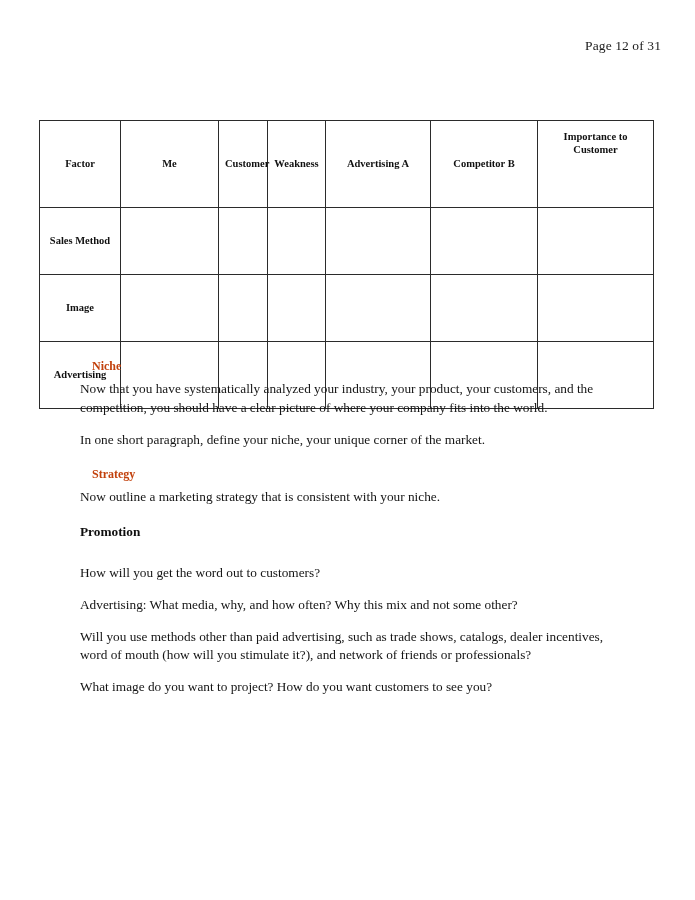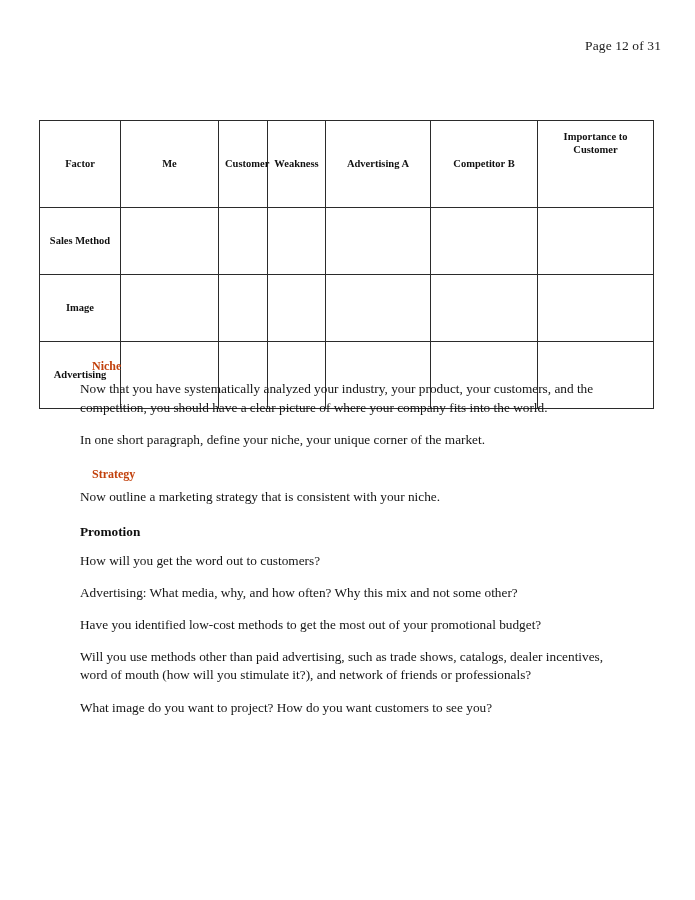--- a/index.html
+++ b/index.html
@@ -102,21 +102,21 @@
     margin: 18px 0 7px 12px;
     font-size: 12px;
     font-weight: bold;
     line-height: 1.2;
     color: #c2410c;
   }
   h2.section-title.first {
     margin-top: 19px;
   }
   h3.sub-title {
-    margin: 17px 0 12px 0;
+    margin: 17px 0 24px 0;
     font-size: 13.3px;
     font-weight: bold;
     line-height: 1.2;
     color: #0f0f0f;
   }
 </style>
 </head>
 <body>
 
 <div class="page">
@@ -183,19 +183,18 @@
     <h2 class="section-title first">Niche</h2>
     <p>Now that you have systematically analyzed your industry, your product, your customers, and the competition, you should have a clear picture of where your company fits into the world.</p>
     <p>In one short paragraph, define your niche, your unique corner of the market.</p>
 
     <h2 class="section-title">Strategy</h2>
     <p>Now outline a marketing strategy that is consistent with your niche.</p>
 
     <h3 class="sub-title">Promotion</h3>
     <p>How will you get the word out to customers?</p>
     <p>Advertising: What media, why, and how often? Why this mix and not some other?</p>
-    <p>Have you identified low-cost methods to get the most out of your promotional budget?</p>
     <p>Will you use methods other than paid advertising, such as trade shows, catalogs, dealer incentives, word of mouth (how will you stimulate it?), and network of friends or professionals?</p>
     <p>What image do you want to project? How do you want customers to see you?</p>
 
   </div>
 
 </div>
 
 </body></html>

